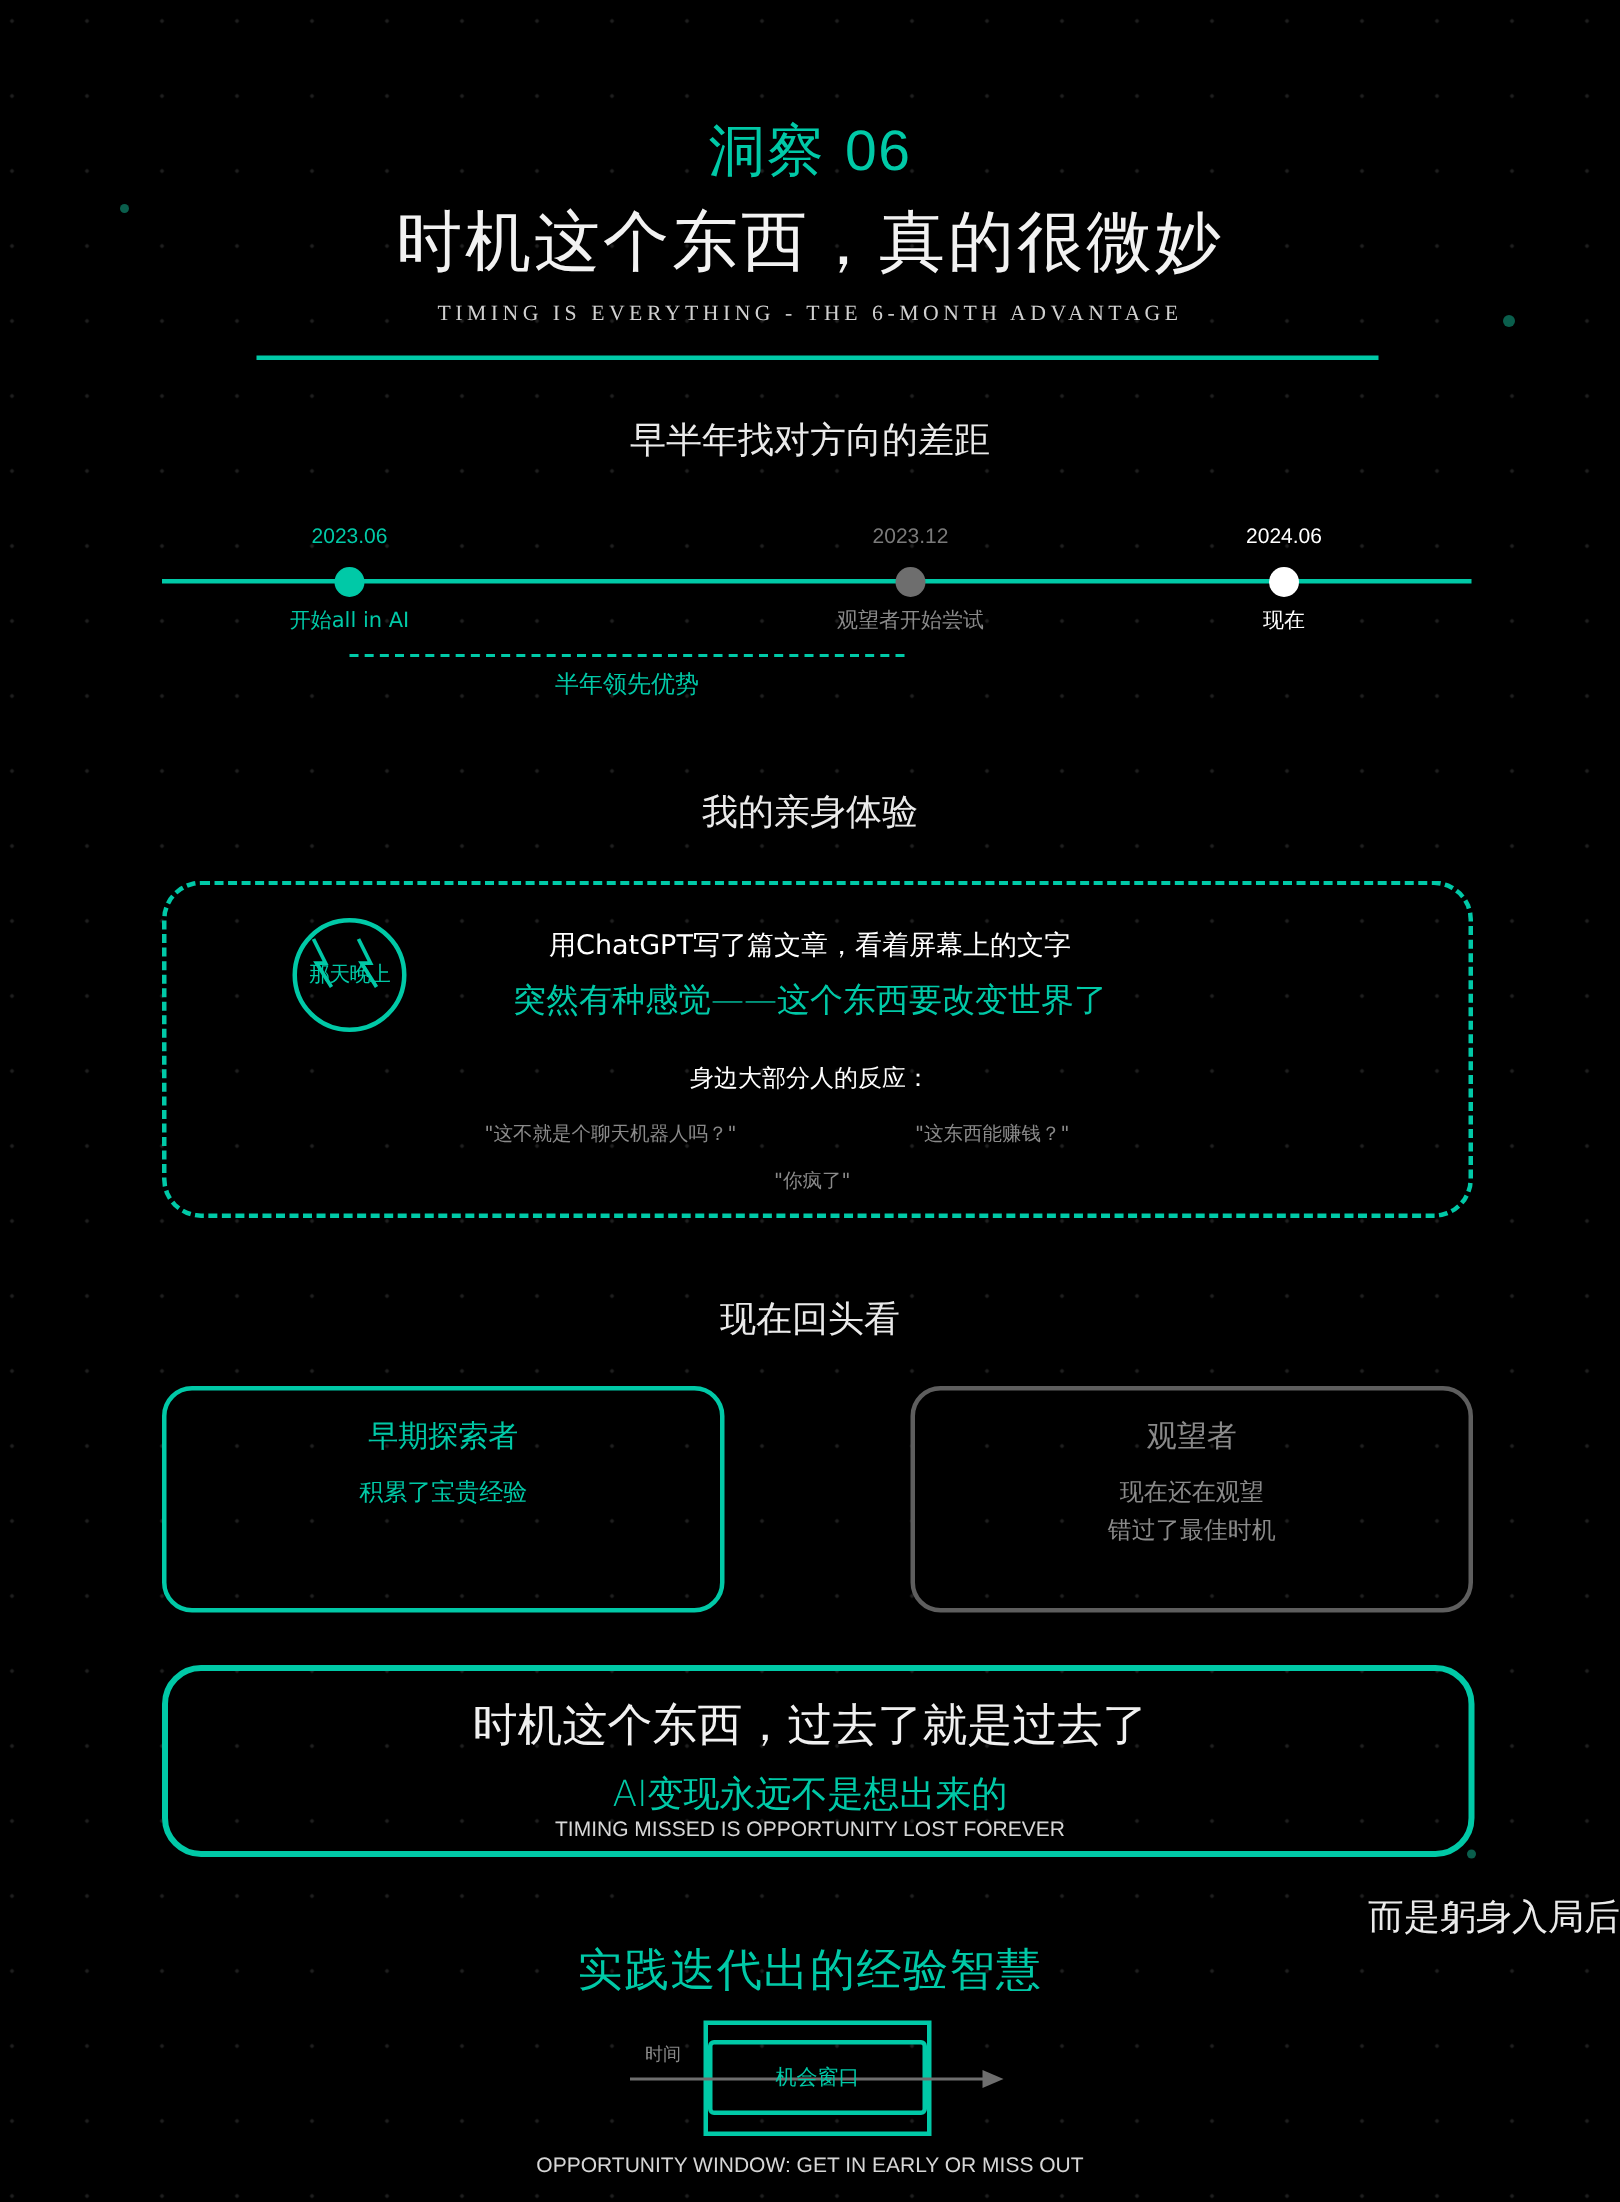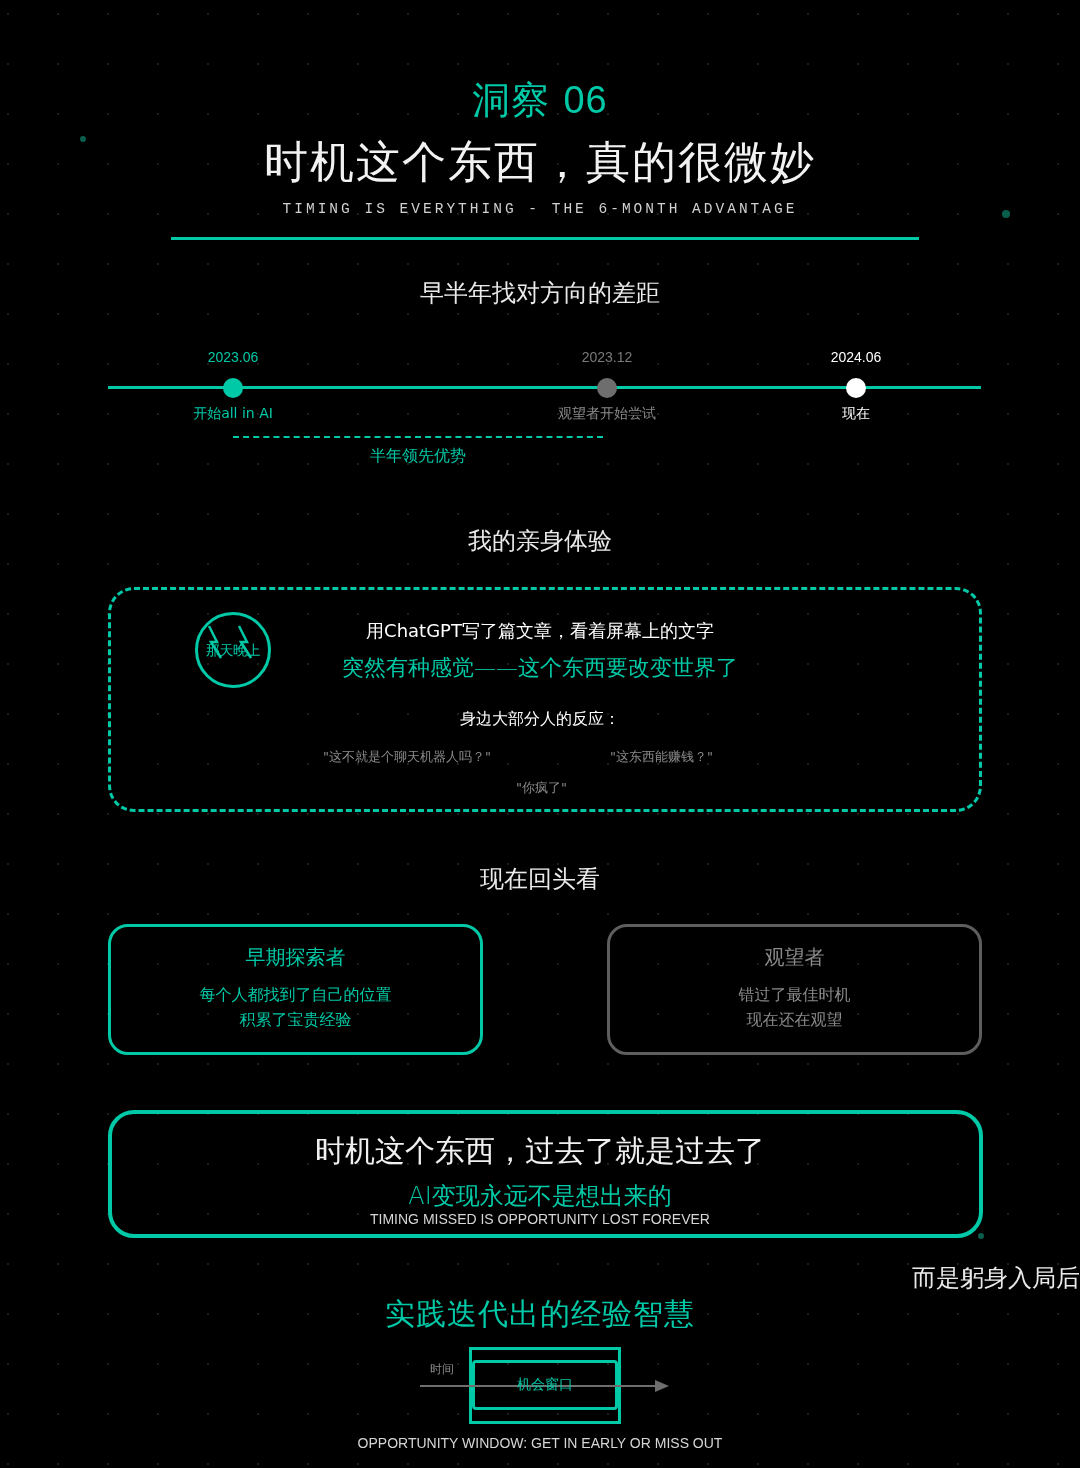--- a/index.html
+++ b/index.html
@@ -14,21 +14,21 @@
       background-position: -17px -11px;
     }
     .abs { position: absolute; }
     .center { left: 0; width: 1080px; text-align: center; }
     .teal { color: #00c9a7; }
     .deco-dot { position: absolute; border-radius: 50%; background: #0a5e4c; }
 
     .eyebrow { top: 76px; font-size: 38px; font-weight: 300; letter-spacing: 1px; line-height: 48px; }
     .eyebrow .num { font-family: "Liberation Sans", sans-serif; font-weight: 400; }
     .title { top: 134px; font-size: 44px; font-weight: 400; line-height: 56px; letter-spacing: 2px; color: #f2f2f2; }
-    .subtitle { top: 200px; font-family: Liberation Mono, monospace; font-size: 14.5px; letter-spacing: 3px; color: #d0d0d0; line-height: 18px; }
+    .subtitle { top: 200px; font-family: Liberation Serif, serif; font-size: 14.5px; letter-spacing: 3px; color: #d0d0d0; line-height: 18px; }
     .rule { top: 237px; left: 171px; width: 748px; height: 3px; background: #00c9a7; }
 
     .section-h { font-size: 24px; line-height: 32px; color: #eaeaea; }
 
     
     .tl-line { top: 386px; left: 108px; width: 873px; height: 3px; background: #00c9a7; }
     .tl-node { position: absolute; width: 20px; height: 20px; border-radius: 50%; top: 378px; }
     .tl-date { position: absolute; top: 349px; font-family: "Liberation Sans", sans-serif; font-size: 14px; width: 160px; text-align: center; }
     .tl-label { position: absolute; top: 405px; font-size: 14px; width: 200px; text-align: center; }
     .tl-dash { top: 436px; left: 233px; width: 370px; height: 0; border-top: 2px dashed #00c9a7; }
@@ -38,21 +38,21 @@
     .exp-box { top: 587px; left: 108px; width: 874px; height: 225px; border: 3px dashed #00c9a7; border-radius: 26px; }
     .icon-circle { position: absolute; top: 612px; left: 195px; width: 76px; height: 76px; border: 3px solid #00c9a7; border-radius: 50%; }
     .icon-text { position: absolute; top: 641px; left: 196px; width: 74px; text-align: center; font-size: 14px; color: #00c9a7; line-height: 18px; letter-spacing: -0.5px; }
     .bolt { position: absolute; top: 622px; left: 195px; }
     .exp-l1 { top: 619px; font-size: 18px; color: #fff; line-height: 24px; }
     .exp-l2 { top: 653px; font-size: 22px; font-weight: 300; line-height: 30px; }
     .exp-l3 { top: 708px; font-size: 16px; color: #fff; line-height: 22px; }
     .quote { position: absolute; font-size: 13px; color: #8a8a8a; line-height: 18px; }
 
     
-    .card { position: absolute; top: 924px; width: 375px; height: 131px; border: 3px solid #00c9a7; border-radius: 20px; text-align: center; }
+    .card { position: absolute; top: 924px; width: 375px; height: 151px; border: 3px solid #00c9a7; border-radius: 20px; text-align: center; }
     .card.gray { border-color: #5e5e5e; }
     .card-title { margin-top: 16px; font-size: 20px; line-height: 28px; }
     .card-lines { margin-top: 12px; font-size: 16px; line-height: 24.5px; }
 
     
     .sum-box { top: 1110px; left: 108px; width: 875px; height: 128px; border: 4px solid #00c9a7; border-radius: 26px; }
     .sum-l1 { top: 1132px; font-size: 30px; font-weight: 300; line-height: 38px; color: #f0f0f0; }
     .sum-l2 { top: 1181px; font-size: 24px; font-weight: 300; line-height: 30px; }
     .sum-l3 { top: 1210px; font-family: "Liberation Sans", sans-serif; font-size: 14px; line-height: 18px; color: #d6d6d6; }
 
@@ -116,30 +116,29 @@
 <div class="abs center exp-l3">身边大部分人的反应：</div>
 <div class="quote" style="top:748px;left:323px;">"这不就是个聊天机器人吗？"</div>
 <div class="quote" style="top:748px;left:610px;">"这东西能赚钱？"</div>
 <div class="quote" style="top:779px;left:516px;">"你疯了"</div>
 
 <div class="abs center section-h" style="top:863px;">现在回头看</div>
 
 <div class="card" style="left:108px;">
   <div class="card-title teal">早期探索者</div>
   <div class="card-lines teal">
-    <div>每个人都找到了自己的位置</div>
     <div>积累了宝贵经验</div>
   </div>
 </div>
 
 <div class="card gray" style="left:607px;">
   <div class="card-title" style="color:#8a8a8a;">观望者</div>
   <div class="card-lines" style="color:#8a8a8a;">
+    <div>现在还在观望</div>
     <div>错过了最佳时机</div>
-    <div>现在还在观望</div>
   </div>
 </div>
 
 <div class="abs sum-box"></div>
 <div class="abs center sum-l1">时机这个东西，过去了就是过去了</div>
 <div class="abs center sum-l2 teal">AI变现永远不是想出来的</div>
 <div class="abs center sum-l3">TIMING MISSED IS OPPORTUNITY LOST FOREVER</div>
 
 <div class="abs center close-l1">而是躬身入局后</div>
 <div class="abs center close-l2 teal">实践迭代出的经验智慧</div>

